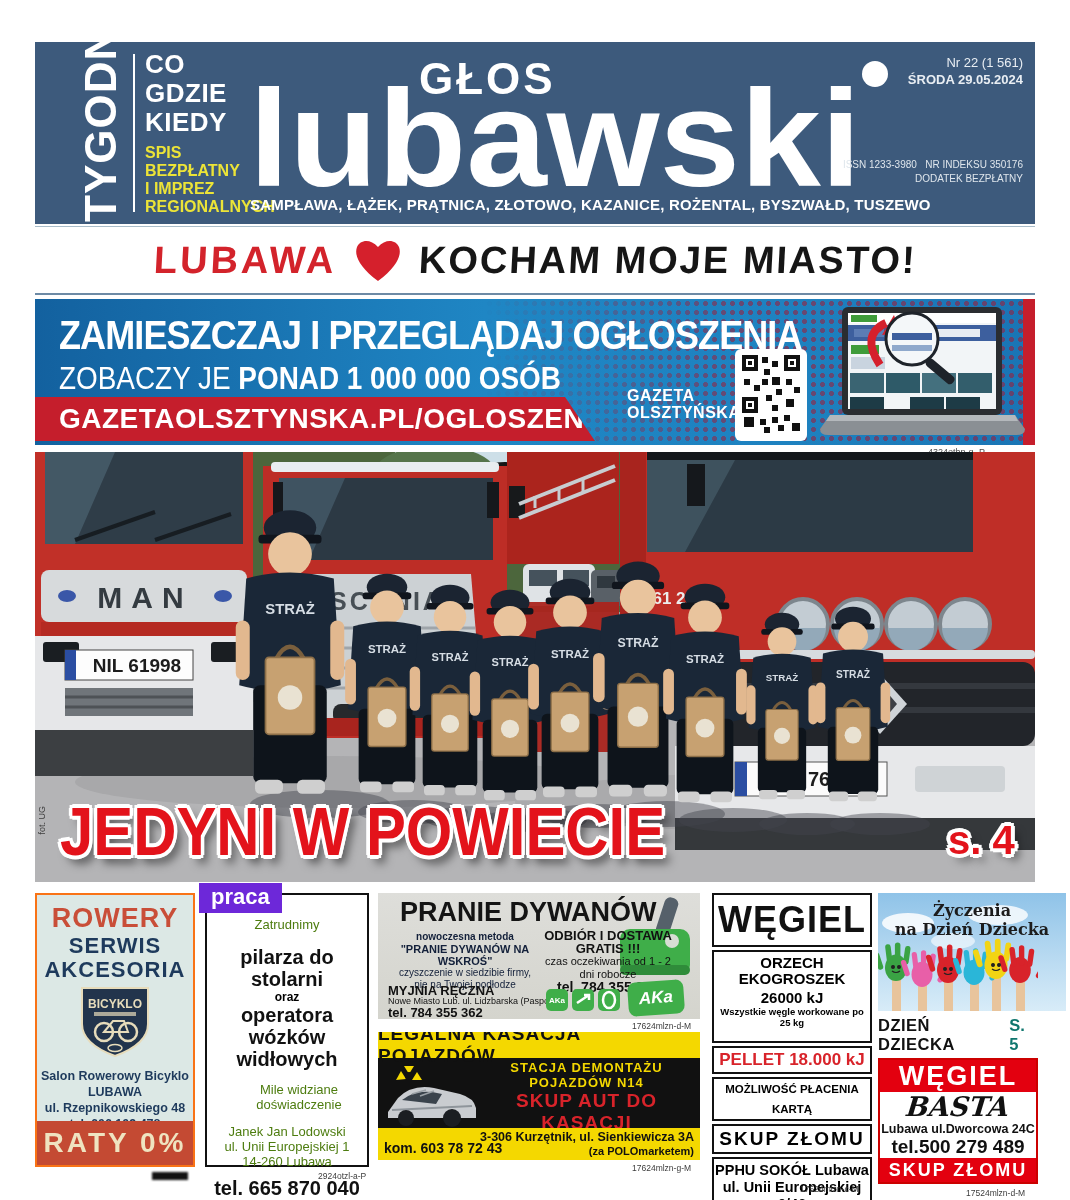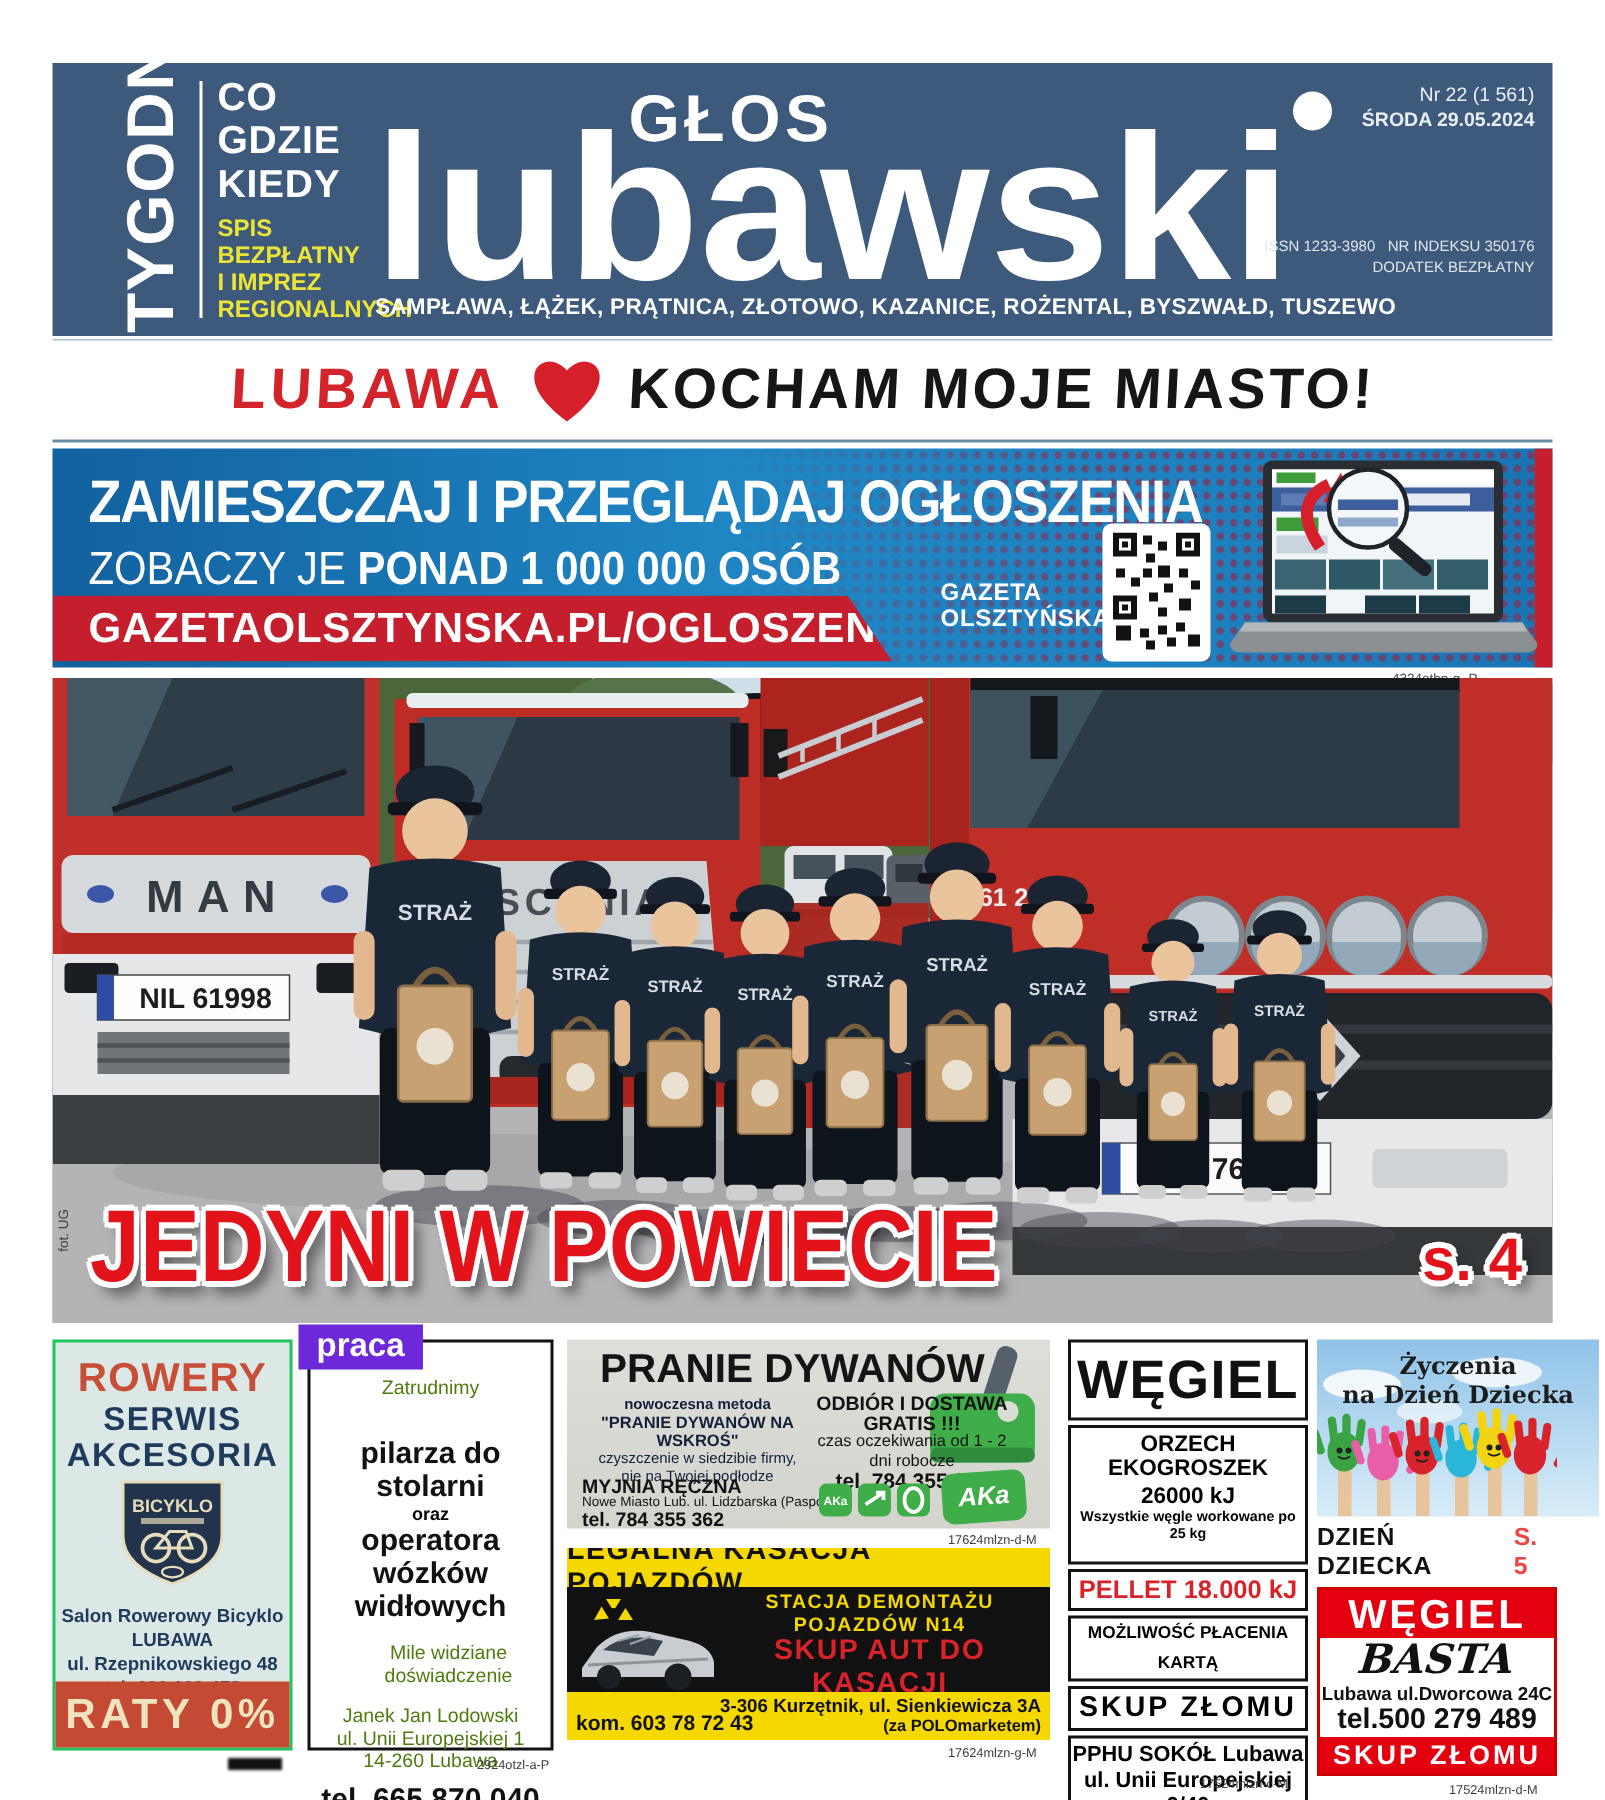--- a/index.html
+++ b/index.html
@@ -40,21 +40,21 @@
   
   #photo{left:35px;top:452px;width:1000px;height:430px;background:#9aa0a4;overflow:hidden;}
   .headline{left:60px;top:792px;font-size:68px;font-weight:bold;color:#e3131b;letter-spacing:0px;white-space:nowrap;transform:scaleX(.88);transform-origin:left center;
     text-shadow:-3px -3px 0 #fff,3px -3px 0 #fff,-3px 3px 0 #fff,3px 3px 0 #fff,0 -4px 0 #fff,0 4px 0 #fff,-4px 0 0 #fff,4px 0 0 #fff,7px 8px 10px rgba(0,0,0,.55);}
   .pageref{left:948px;top:818px;font-size:40px;font-weight:bold;color:#e3131b;
     text-shadow:-3px -3px 0 #fff,3px -3px 0 #fff,-3px 3px 0 #fff,3px 3px 0 #fff,0 -4px 0 #fff,0 4px 0 #fff,-4px 0 0 #fff,4px 0 0 #fff,6px 7px 9px rgba(0,0,0,.5);}
   .photo-credit{left:37px;top:806px;writing-mode:vertical-rl;transform:rotate(180deg);font-size:9px;color:#3d3d3d;}
   
   .ad-code{font-size:8.5px;color:#3c3c3c;}
   
-  #ad-rowery{left:35px;top:893px;width:160px;height:274px;background:#dce8e5;border:2px solid #22c55e;box-sizing:border-box;text-align:center;}
+  #ad-rowery{left:35px;top:893px;width:160px;height:274px;background:#dce8e5;border:2px solid #f97316;box-sizing:border-box;text-align:center;}
   .rowery-title{font-size:27px;font-weight:bold;color:#c94e38;letter-spacing:1px;margin-top:8px;}
   .rowery-sub{font-size:22px;font-weight:bold;color:#1e3a5c;line-height:24px;letter-spacing:1px;}
   .rowery-info{font-size:12.5px;font-weight:bold;color:#1e3a5c;line-height:16px;margin-top:6px;}
   .rowery-raty{position:absolute;left:0;bottom:0;width:100%;height:44px;background:#c44a33;display:flex;align-items:center;justify-content:center;
     font-size:28px;font-weight:bold;color:#efe3c0;letter-spacing:3px;}
   
   #ad-praca{left:205px;top:893px;width:164px;height:274px;background:#fff;border:2px solid #111;box-sizing:border-box;text-align:center;}
   .praca-tab{position:absolute;left:-8px;top:-12px;background:#6d28d9;color:#fff;font-size:22px;font-weight:bold;padding:1px 12px 3px;}
   .praca-s{font-size:13px;color:#4d7c0f;}
   .praca-m{font-size:20px;font-weight:bold;color:#111;line-height:22px;}
@@ -84,21 +84,21 @@
   .sokol-small{font-size:9.5px;font-weight:bold;line-height:11px;padding-bottom:13px;}
   .sokol-pellet{font-size:17px;font-weight:bold;color:#d8232a;line-height:24px;}
   .sokol-karta{font-size:11.5px;font-weight:bold;line-height:20px;}
   .sokol-zlom{font-size:19px;font-weight:bold;letter-spacing:2px;line-height:26px;}
   .sokol-firm{font-size:14.5px;font-weight:bold;line-height:17px;padding-top:3px;}
   
   #ad-dziecko{left:878px;top:893px;width:188px;height:118px;overflow:hidden;background:linear-gradient(180deg,#8fc3e8,#bcdcf2 60%,#d8ecf8);}
   .dziecko-txt{position:absolute;left:0;top:8px;width:100%;text-align:center;font-family:"DejaVu Serif",serif;font-weight:bold;font-size:16px;color:#1c1c1c;line-height:19px;}
   .dziecko-caption{left:878px;top:1016px;width:160px;display:flex;justify-content:space-between;align-items:center;}
   .dziecko-cap-l{font-size:16.5px;font-weight:bold;color:#111;letter-spacing:.5px;}
-  .dziecko-cap-r{font-size:16.5px;font-weight:bold;color:#ef4444;}
+  .dziecko-cap-r{font-size:16.5px;font-weight:bold;color:#0f766e;}
   
   #ad-basta{left:878px;top:1058px;width:160px;height:126px;background:#fff;border:2px solid #c00;box-sizing:border-box;}
   .basta-band{background:#e3000f;color:#fff;text-align:center;font-weight:bold;}
   .basta-top{font-size:27px;letter-spacing:2px;line-height:32px;}
   .basta-name{text-align:center;font-family:"DejaVu Serif",serif;font-style:italic;font-weight:bold;font-size:27px;line-height:30px;color:#111;transform:skewX(-6deg);}
   .basta-addr{text-align:center;font-size:12.5px;font-weight:bold;color:#111;}
   .basta-tel{text-align:center;font-size:19px;font-weight:bold;color:#111;line-height:22px;}
   .basta-bottom{font-size:18px;letter-spacing:2px;line-height:24px;}
   .smudge{background:#111;filter:blur(1px);}
 </style>
@@ -398,21 +398,21 @@
       <div>ul. Rzepnikowskiego 48</div>
       <div>tel. 606 109 478</div>
     </div>
     <div class="rowery-raty">RATY 0%</div>
   </div>
   <div class="abs smudge" style="left:152px;top:1172px;width:36px;height:8px;"></div>
 
   <div id="ad-praca" class="abs">
     <div class="praca-tab">praca</div>
     <div style="margin-top:22px;" class="praca-s">Zatrudnimy</div>
-    <div style="margin-top:26px;" class="praca-m">pilarza do stolarni</div>
+    <div style="margin-top:14px;" class="praca-m">pilarza do stolarni</div>
     <div class="b" style="font-size:12px;">oraz</div>
     <div class="praca-m">operatora wózków</div>
     <div class="praca-m">widłowych</div>
     <div style="margin-top:12px;margin-left:24px;" class="praca-s">Mile widziane doświadczenie</div>
     <div style="margin-top:12px;" class="praca-s">Janek Jan Lodowski</div>
     <div class="praca-s">ul. Unii Europejskiej 1</div>
     <div class="praca-s">14-260 Lubawa</div>
     <div style="margin-top:8px;" class="praca-tel">tel. 665 870 040</div>
 
   </div>

